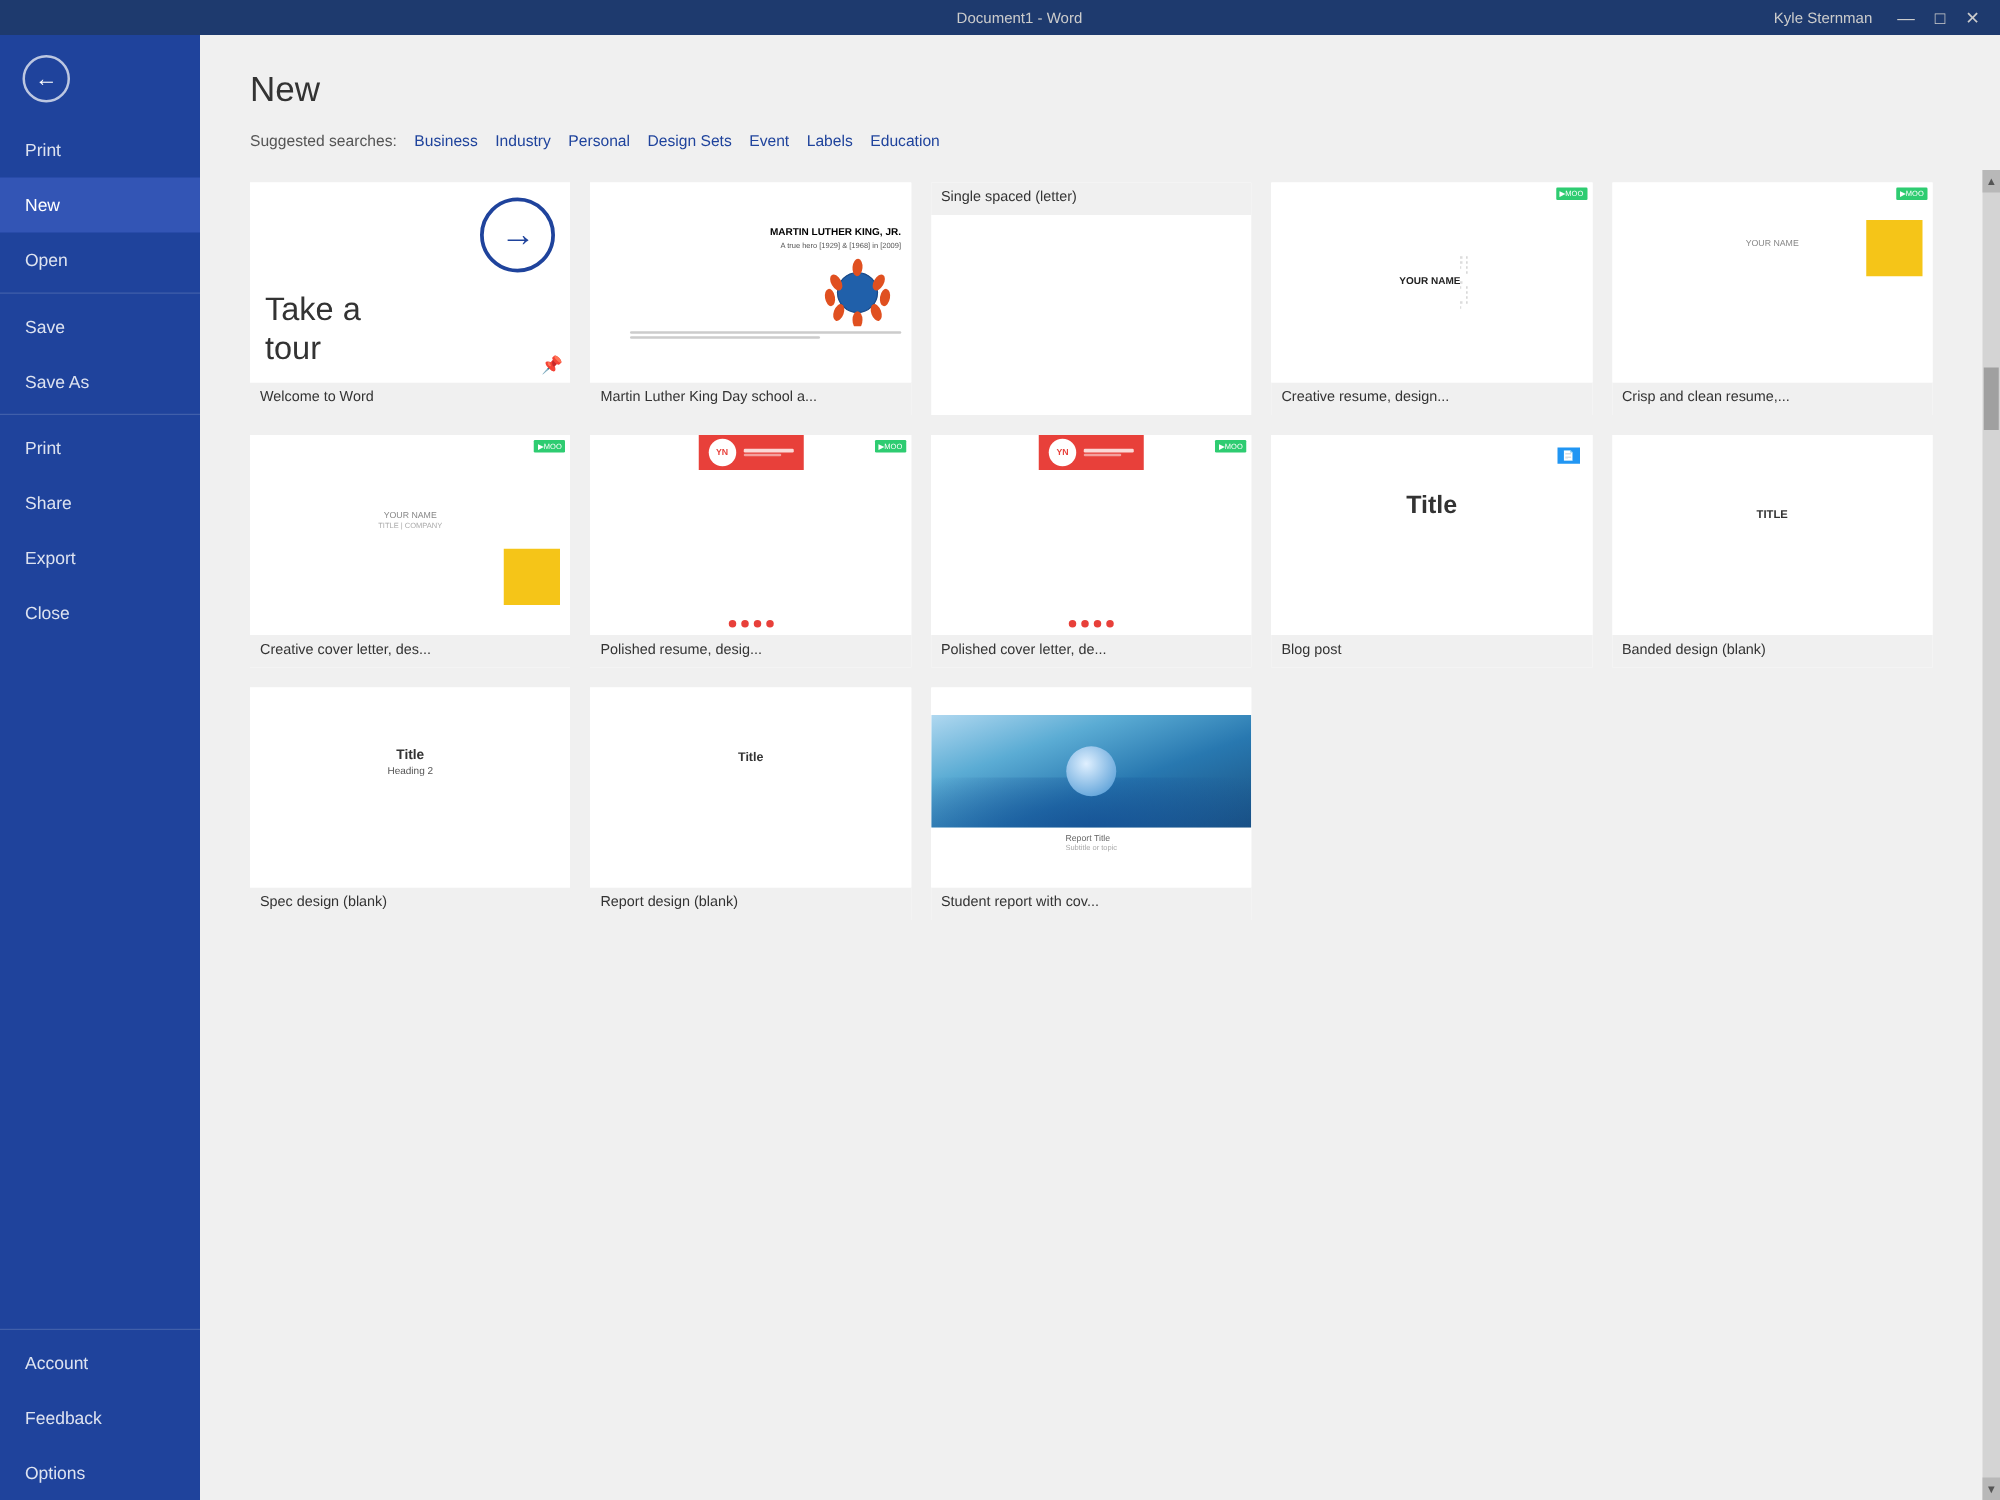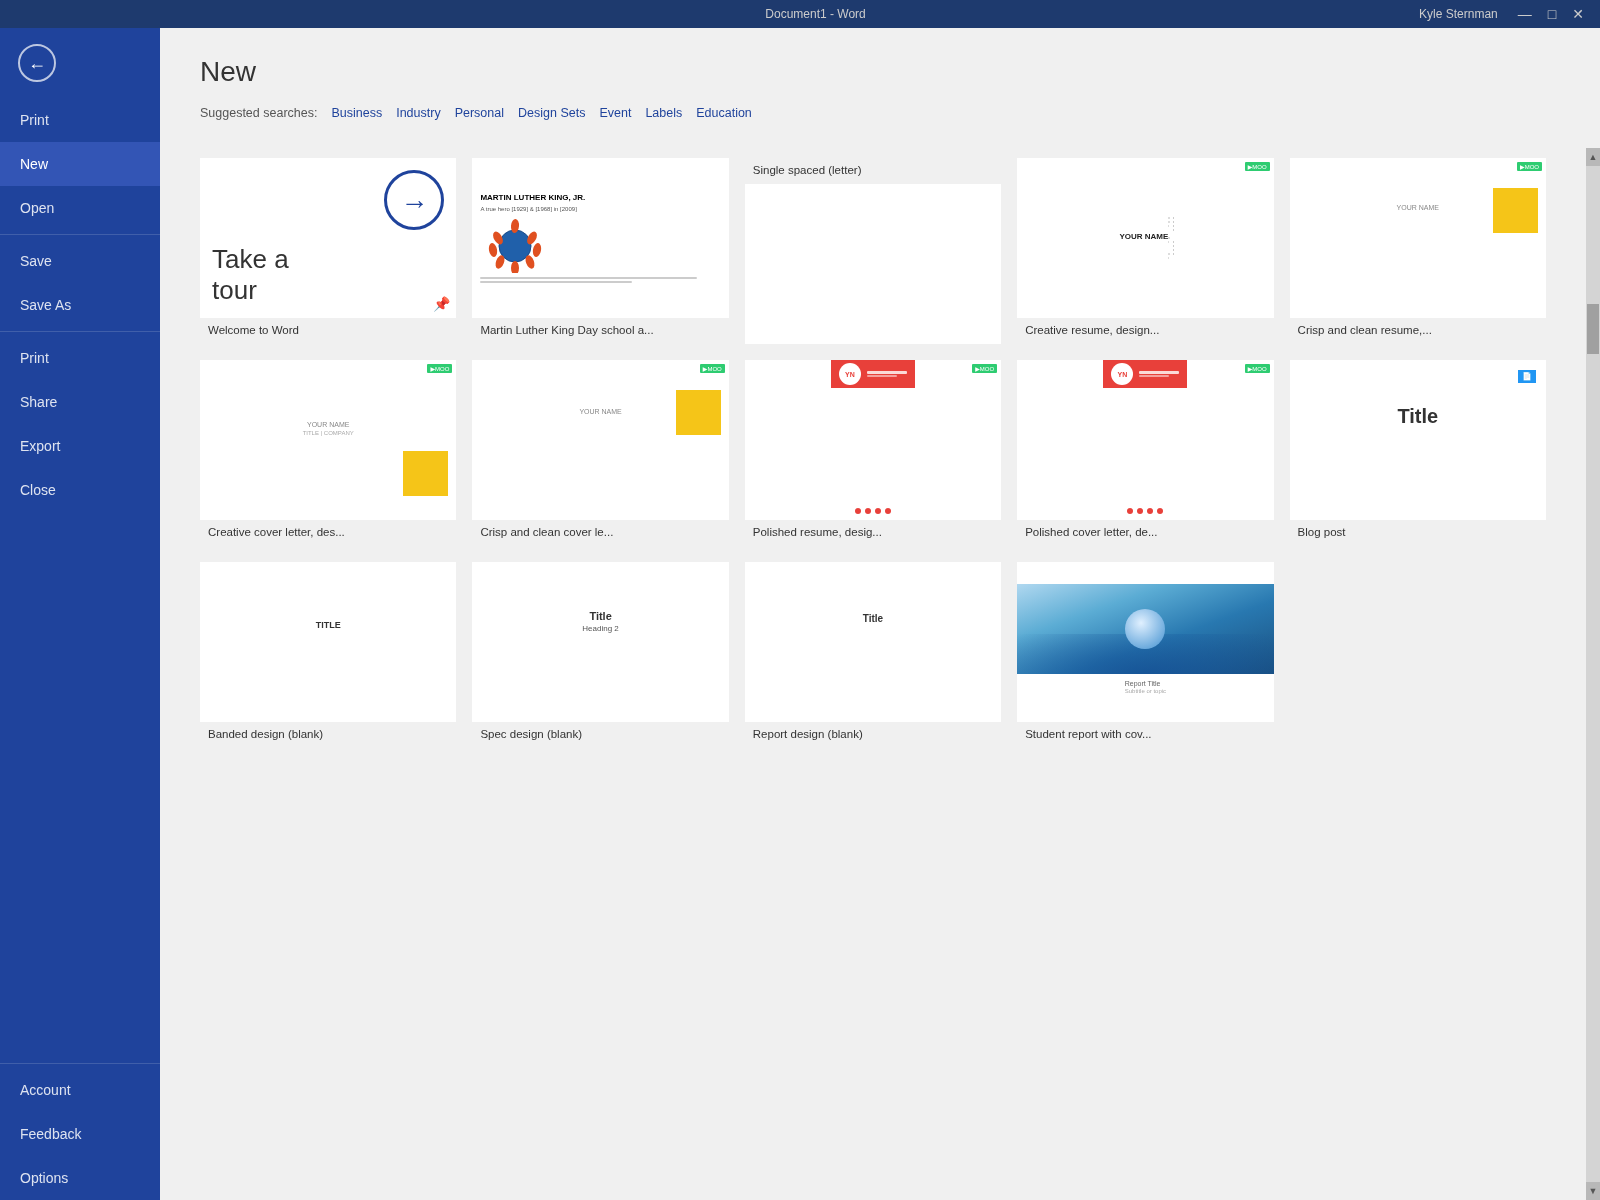--- a/index.html
+++ b/index.html
@@ -105,21 +105,21 @@
       color: white;
       font-size: 16px;
     }
 
     .suggested-searches {
       display: flex;
       align-items: center;
       gap: 14px;
       font-size: 12.5px;
       color: #555;
-      margin-bottom: 16px;
+      margin-bottom: 4px;
     }
     .suggested-link {
       color: #1f439c;
       cursor: pointer;
       text-decoration: none;
     }
 
     
     .templates-area {
       flex: 1;
@@ -238,21 +238,21 @@
           <div class="template-card">
             <div class="template-thumb" style="position:relative;background:white;flex-direction:column;align-items:flex-start;justify-content:flex-end;padding:12px;">
               <div class="tour-arrow">→</div>
               <div style="font-size:26px;font-weight:300;color:#333;line-height:1.2;">Take a<br>tour</div>
               <span class="pin-icon">📌</span>
             </div>
             <div class="template-label">Welcome to Word</div>
           </div>
 
           <div class="template-card">
-            <div class="template-thumb" style="background:white;padding:8px;display:flex;flex-direction:column;align-items:flex-start;justify-content:center;">
+            <div class="template-thumb" style="background:white;padding:8px;display:flex;flex-direction:column;align-items:flex-end;justify-content:center;">
               <div style="font-size:8px;font-weight:bold;text-align:center;margin-bottom:4px;">MARTIN LUTHER KING, JR.</div>
               <div style="font-size:6px;color:#555;margin-bottom:6px;text-align:center;">A true hero [1929] &amp; [1968] in [2009]</div>
               <div style="position:relative;width:70px;height:55px;display:flex;align-items:center;justify-content:center;">
 
                 <svg width="70" height="55" viewBox="0 0 70 55">
                   <circle cx="35" cy="28" r="16" fill="#2060aa"></circle>
                   <circle cx="35" cy="28" r="16" fill="none" stroke="#1a4a88" stroke-width="1"></circle>
 
                   <g fill="#e05020">
                     <ellipse cx="18" cy="20" rx="4" ry="7" transform="rotate(-30 18 20)"></ellipse>
@@ -349,40 +349,20 @@
                 <div style="height:2px;background:#ddd;width:70%;"></div>
                 <div style="height:2px;background:#ddd;"></div>
                 <div style="height:2px;background:#ddd;width:90%;"></div>
                 <div style="height:2px;background:#ddd;"></div>
                 <div style="height:2px;background:#ddd;width:75%;"></div>
               </div>
             </div>
             <div class="template-label">Creative cover letter, des...</div>
           </div>
 
-          <div class="template-card">
-            <div class="template-thumb" style="background:white;position:relative;padding:6px;display:flex;flex-direction:column;overflow:hidden;">
-              <div style="position:absolute;top:4px;right:4px;background:#2ecc71;color:white;font-size:6px;padding:1px 3px;border-radius:1px;">▶MOO</div>
-              <div style="font-size:7px;color:#888;margin-bottom:4px;">YOUR NAME</div>
-              <div style="width:45px;height:45px;background:#f5c518;position:absolute;top:30px;right:8px;"></div>
-              <div style="display:flex;flex-direction:column;gap:2px;margin-top:4px;">
-                <div style="height:2px;background:#ddd;width:50%;"></div>
-                <div style="height:2px;background:#ddd;width:40%;"></div>
-                <div style="height:8px;"></div>
-                <div style="height:2px;background:#ccc;width:90%;"></div>
-                <div style="height:2px;background:#ccc;width:80%;"></div>
-                <div style="height:2px;background:#ccc;width:95%;"></div>
-                <div style="height:2px;background:#ccc;width:70%;"></div>
-                <div style="height:8px;"></div>
-                <div style="height:2px;background:#ddd;width:90%;"></div>
-                <div style="height:2px;background:#ddd;width:75%;"></div>
-              </div>
-            </div>
-            <div class="template-label">Crisp and clean cover le...</div>
-          </div>
 
           <div class="template-card">
             <div class="template-thumb" style="background:white;position:relative;padding:0;display:flex;flex-direction:column;overflow:hidden;">
               <div style="position:absolute;top:4px;right:4px;background:#2ecc71;color:white;font-size:6px;padding:1px 3px;border-radius:1px;z-index:2;">▶MOO</div>
               <div style="background:#e8403a;height:28px;display:flex;align-items:center;padding:0 8px;gap:6px;margin-bottom:6px;">
                 <div style="width:22px;height:22px;border-radius:50%;background:white;color:#e8403a;font-size:7px;font-weight:bold;display:flex;align-items:center;justify-content:center;">YN</div>
                 <div style="display:flex;flex-direction:column;gap:1px;">
                   <div style="height:3px;background:rgba(255,255,255,0.8);width:40px;border-radius:1px;"></div>
                   <div style="height:2px;background:rgba(255,255,255,0.5);width:30px;border-radius:1px;"></div>
                 </div>

